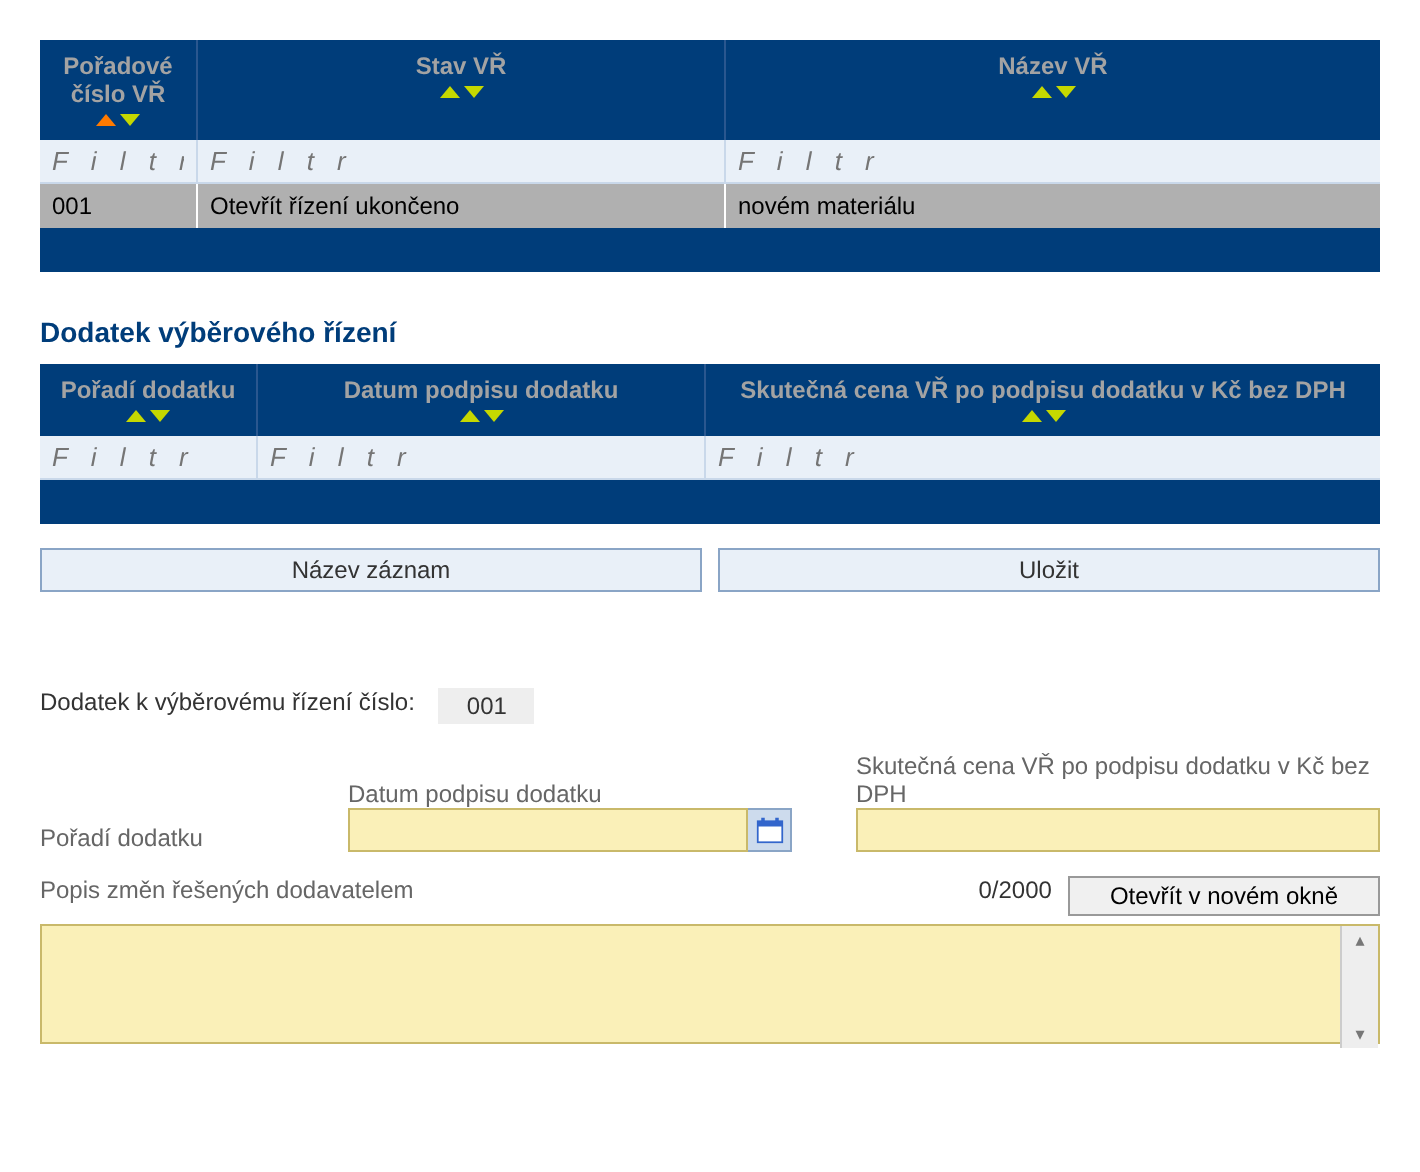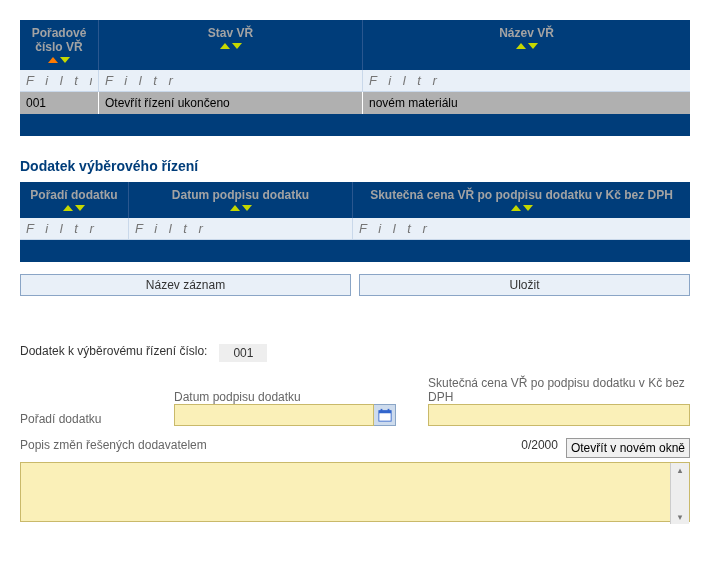--- a/index.html
+++ b/index.html
@@ -28,21 +28,21 @@
   .cols{display:flex;gap:14px;align-items:flex-end}
   .col{display:flex;flex-direction:column}
   .field{background:#faf0b8;border:1px solid #c9b96a;height:22px;box-sizing:border-box;padding:2px 4px;font-family:inherit;font-size:12px}
   .date-wrap{display:flex;align-items:center}
   .date-wrap .field{width:200px}
   .cal-icon{width:22px;height:22px;border:1px solid #8aa5c6;border-left:none;background:#cddbed;display:flex;align-items:center;justify-content:center;cursor:pointer;box-sizing:border-box}
   .cal-icon svg{width:14px;height:14px}
   .popis-head{display:flex;align-items:flex-start;margin-top:12px}
   .popis-head .lbl{flex:1}
   .counter{color:#333;margin-right:8px}
-  .open-btn{border:1px solid #999;background:#f0f0f0;padding:2px 4px;cursor:pointer;font-family:inherit;font-size:12px}
+  .open-btn{border:1px solid #999;background:#f0f0f0;padding:2px 20px;cursor:pointer;font-family:inherit;font-size:12px}
   .ta-wrap{position:relative;margin-top:4px}
   textarea.big{width:100%;height:60px;background:#faf0b8;border:1px solid #c9b96a;resize:none;box-sizing:border-box;padding:4px;font-family:inherit;font-size:12px}
   .scroll-stub{position:absolute;right:1px;top:1px;bottom:1px;width:18px;background:#eee;display:flex;flex-direction:column;justify-content:space-between;border-left:1px solid #ccc}
   .scroll-stub span{display:flex;justify-content:center;font-size:9px;color:#777;padding:2px 0}
 </style>
 </head>
 <body>
 
 <div class="wrap">
 

